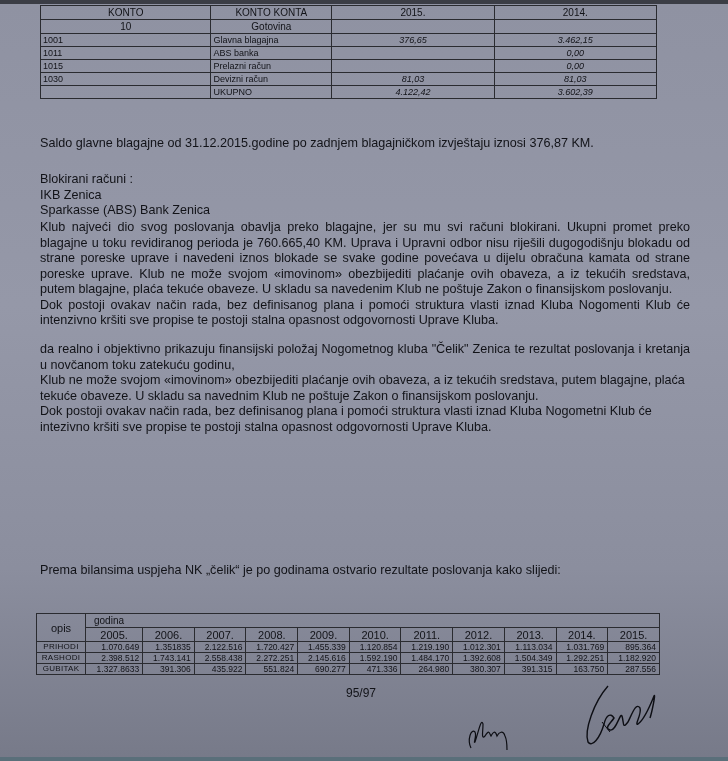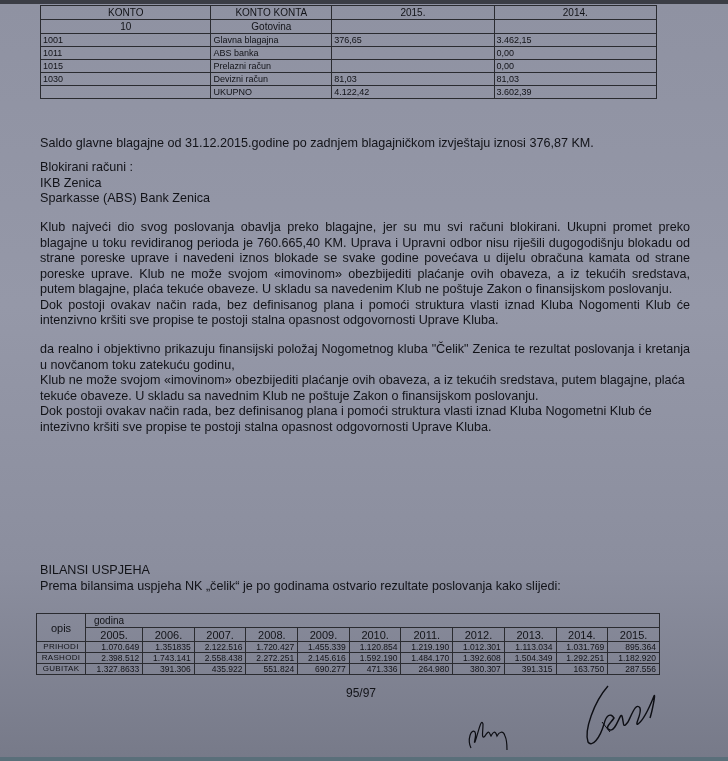--- a/index.html
+++ b/index.html
@@ -21,28 +21,28 @@
   table.konto {
     position: absolute; left: 40px; top: 5px; width: 617px;
     border-collapse: collapse; font-size: 9px;
   }
   table.konto td { border: 1px solid #2a2b30; padding: 0 2px; height: 12px; line-height: 12px; }
   table.konto .hdr td { font-size: 10px; text-align: center; height: 13px; }
   table.konto .c1 { width: 163px; }
   table.konto .c2 { width: 114px; }
   table.konto .c3 { width: 155px; }
   table.konto .c4 { width: 155px; }
-  table.konto td.num { text-align: left; }
+  table.konto td.num { text-align: center; font-style: italic; }
 
   .text { position: absolute; left: 40px; width: 650px; font-size: 12.6px; line-height: 15.5px; }
   .justify { text-align: justify; }
   .para p { margin: 0; }
 
   #saldo { top: 136px; }
-  #blocked { top: 160px; }
+  #blocked { top: 172px; }
   #club { top: 220px; width: 650px; }
   #audit { top: 342px; }
   #bilansi { top: 563px; }
 
   
   table.results {
     position: absolute; left: 36px; top: 613px; width: 624px;
     border-collapse: collapse; font-size: 8.5px;
   }
   table.results td { border: 1px solid #2a2b30; padding: 0 3px; text-align: right; height: 10px; line-height: 10px; }
@@ -123,21 +123,20 @@
   <p>Dok postoji ovakav način rada, bez definisanog plana i pomoći struktura vlasti iznad Kluba Nogomenti Klub će intenzivno kršiti sve propise te postoji stalna opasnost odgovornosti Uprave Kluba.</p>
 </div>
 
 <div id="audit" class="text justify para">
   <p>da realno i objektivno prikazuju finansijski položaj Nogometnog kluba "Čelik" Zenica te rezultat poslovanja i kretanja u novčanom toku zatekuću godinu,</p>
   <p style="text-align:left">Klub ne može svojom «imovinom» obezbijediti plaćanje ovih obaveza, a iz tekućih sredstava, putem blagajne, plaća tekuće obaveze. U skladu sa navednim Klub ne poštuje Zakon o finansijskom poslovanju.</p>
   <p style="text-align:left">Dok postoji ovakav način rada, bez definisanog plana i pomoći struktura vlasti iznad Kluba Nogometni Klub će intezivno kršiti sve propise te postoji stalna opasnost odgovornosti Uprave Kluba.</p>
 </div>
 
 <div id="bilansi" class="text">
-  <div>BILANSI USPJEHA</div>
   <div>Prema bilansima uspjeha NK „čelik“ je po godinama ostvario rezultate poslovanja kako slijedi:</div>
 </div>
 
 <table class="results">
   <tbody>
       <tr>
     <td class="opis-h" rowspan="2">opis</td>
     <td class="godina-h" colspan="11">godina</td>
   </tr>
   <tr class="yr" id="years-row">

